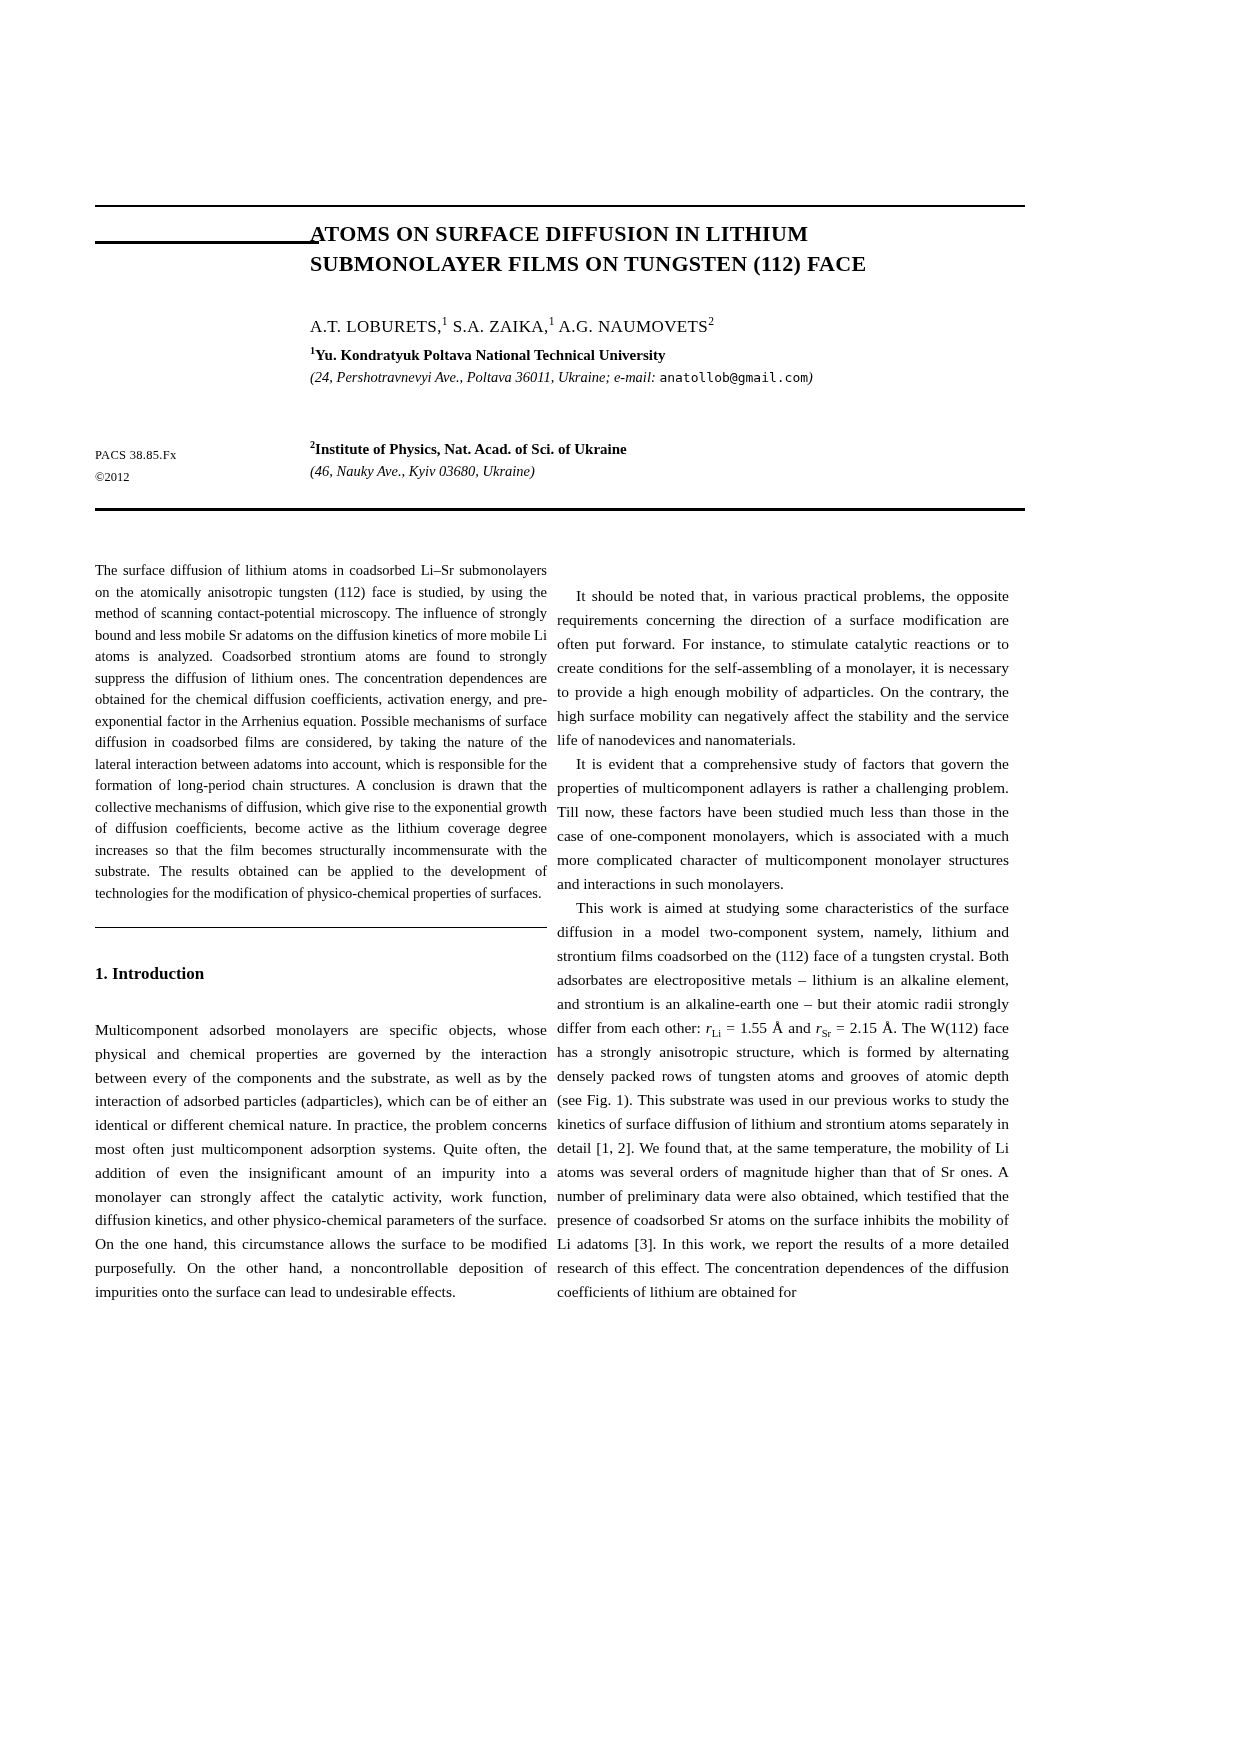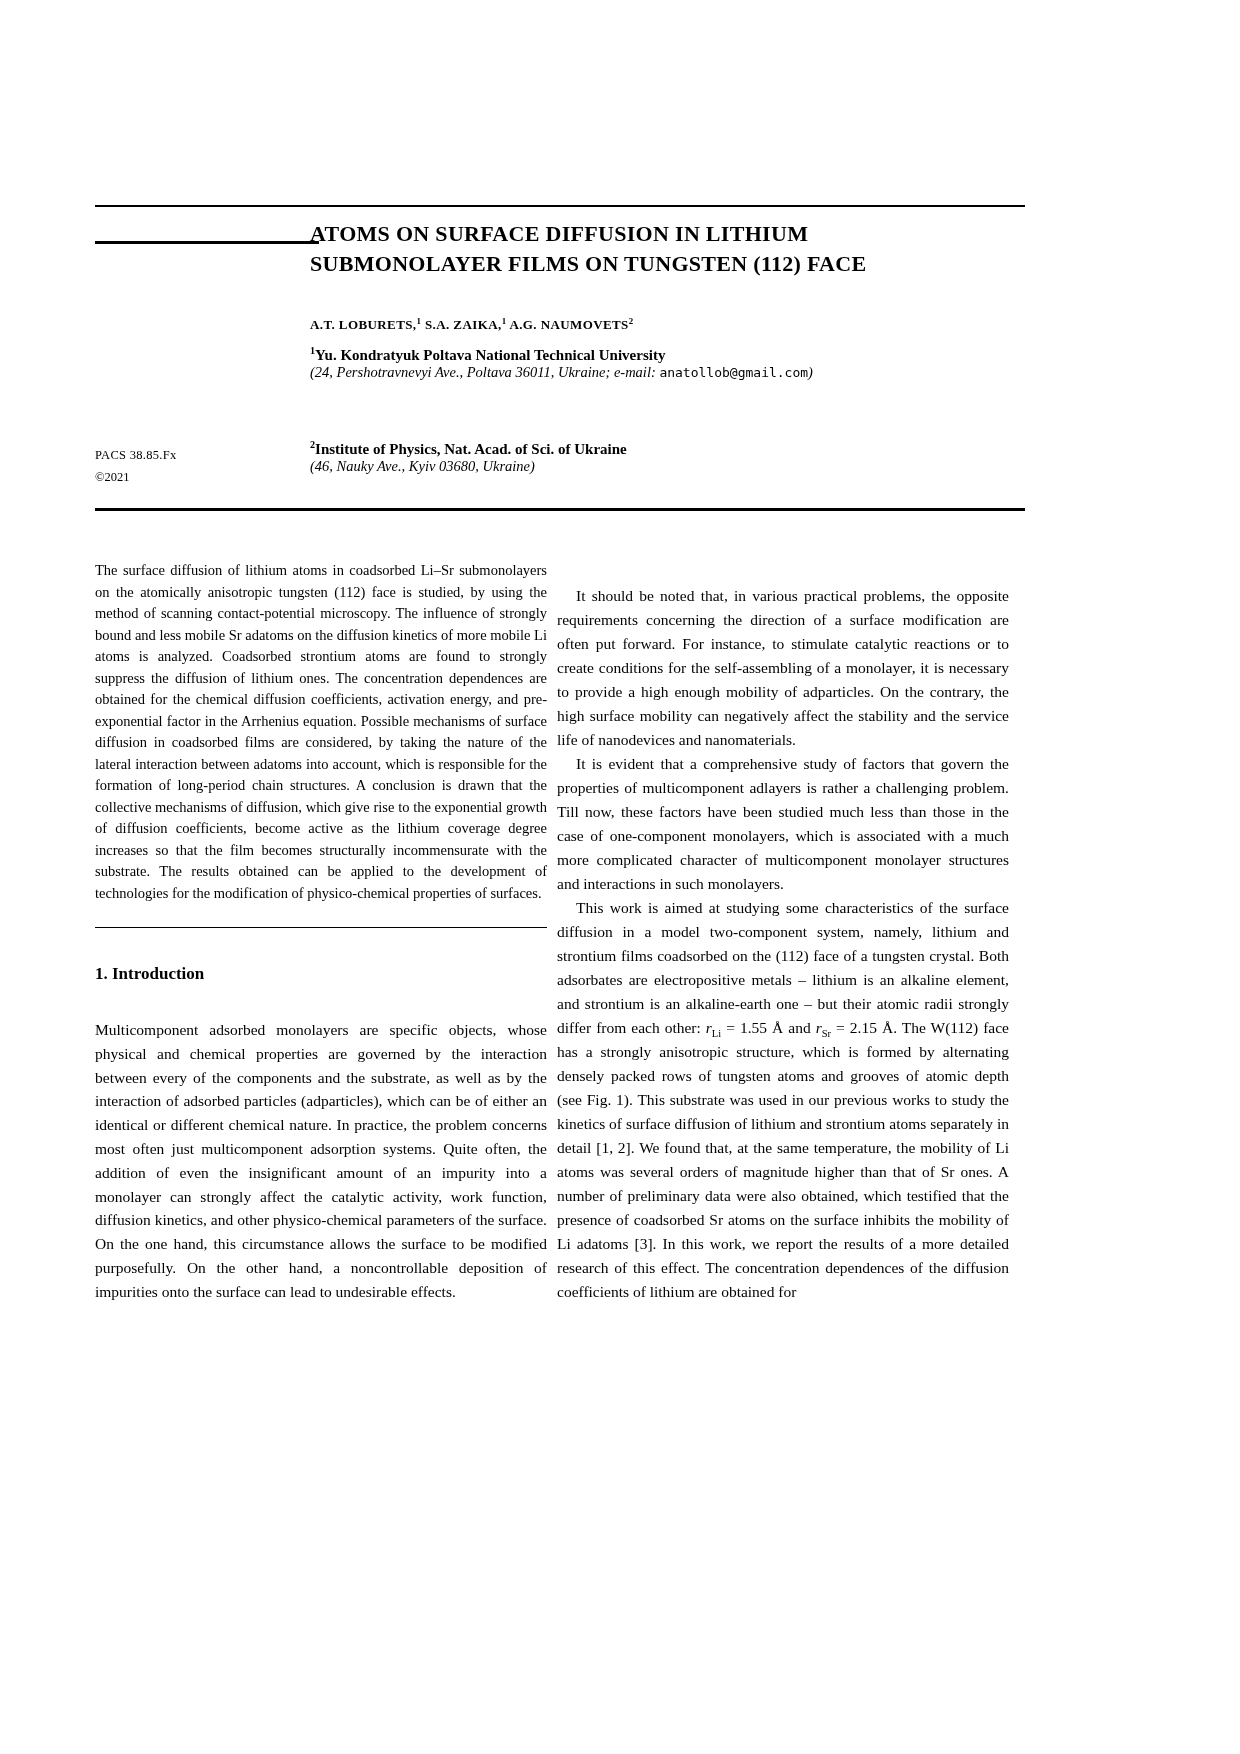--- a/index.html
+++ b/index.html
@@ -29,27 +29,27 @@
   .title-block {
     position: absolute;
     left: 310px; top: 219px; width: 720px;
     font-size: 22px; font-weight: 700;
     line-height: 29.5px;
     letter-spacing: 0.3px;
   }
   .authors {
     position: absolute;
     left: 310px; top: 317px; width: 720px;
-    font-size: 13px; font-weight: 700;
+    font-size: 17px; font-weight: 400;
     letter-spacing: 0.4px;
   }
   .affil-1 { position: absolute; left: 310px; top: 347px; width: 720px; }
   .affil-2 { position: absolute; left: 310px; top: 441px; width: 720px; }
   .affil-name { font-size: 15px; font-weight: 700; }
-  .affil-addr { font-size: 14.5px; font-style: italic; }
+  .affil-addr { font-size: 14.5px; font-style: italic; margin-top: 5px; }
   .mono { font-family: "DejaVu Sans Mono", monospace; font-style: normal; font-size: 13px; }
   sup { font-size: 68%; line-height: 0; vertical-align: super; }
   sub { font-size: 68%; line-height: 0; vertical-align: sub; font-style: normal; }
   .var { font-style: italic; }
   .margin-pacs { position: absolute; left: 95px; top: 448px; font-size: 12.5px; letter-spacing: 0.3px; }
   .margin-copy { position: absolute; left: 95px; top: 470px; font-size: 12.5px; }
   .columns {
     position: absolute;
     left: 95px; top: 560px; width: 930px;
     display: flex; gap: 10px; align-items: flex-end;
@@ -113,21 +113,21 @@
     <div class="affil-name"><sup>1</sup>Yu. Kondratyuk Poltava National Technical University</div>
     <div class="affil-addr">(24, Pershotravnevyi Ave., Poltava 36011, Ukraine; e-mail: <span class="mono">anatollob@gmail.com</span>)</div>
   </div>
 
   <div class="affil-2">
     <div class="affil-name"><sup>2</sup>Institute of Physics, Nat. Acad. of Sci. of Ukraine</div>
     <div class="affil-addr">(46, Nauky Ave., Kyiv 03680, Ukraine)</div>
   </div>
 
   <div class="margin-pacs">PACS 38.85.Fx</div>
-  <div class="margin-copy">©2021</div>
+  <div class="margin-copy">©2012</div>
 
   <div class="rule rule-sep"></div>
 
   <div class="columns">
 
     <div class="col">
       <div class="abstract">The surface diffusion of lithium atoms in coadsorbed Li–Sr submonolayers on the atomically anisotropic tungsten (112) face is studied, by using the method of scanning contact-potential microscopy. The influence of strongly bound and less mobile Sr adatoms on the diffusion kinetics of more mobile Li atoms is analyzed. Coadsorbed strontium atoms are found to strongly suppress the diffusion of lithium ones. The concentration dependences are obtained for the chemical diffusion coefficients, activation energy, and pre-exponential factor in the Arrhenius equation. Possible mechanisms of surface diffusion in coadsorbed films are considered, by taking the nature of the lateral interaction between adatoms into account, which is responsible for the formation of long-period chain structures. A conclusion is drawn that the collective mechanisms of diffusion, which give rise to the exponential growth of diffusion coefficients, become active as the lithium coverage degree increases so that the film becomes structurally incommensurate with the substrate. The results obtained can be applied to the development of technologies for the modification of physico-chemical properties of surfaces.</div>
       <hr class="abstract-divider">
       <div class="section-heading">1. Introduction</div>
       <div class="intro-para">Multicomponent adsorbed monolayers are specific objects, whose physical and chemical properties are governed by the interaction between every of the components and the substrate, as well as by the interaction of adsorbed particles (adparticles), which can be of either an identical or different chemical nature. In practice, the problem concerns most often just multicomponent adsorption systems. Quite often, the addition of even the insignificant amount of an impurity into a monolayer can strongly affect the catalytic activity, work function, diffusion kinetics, and other physico-chemical parameters of the surface. On the one hand, this circumstance allows the surface to be modified purposefully. On the other hand, a noncontrollable deposition of impurities onto the surface can lead to undesirable effects.</div>

